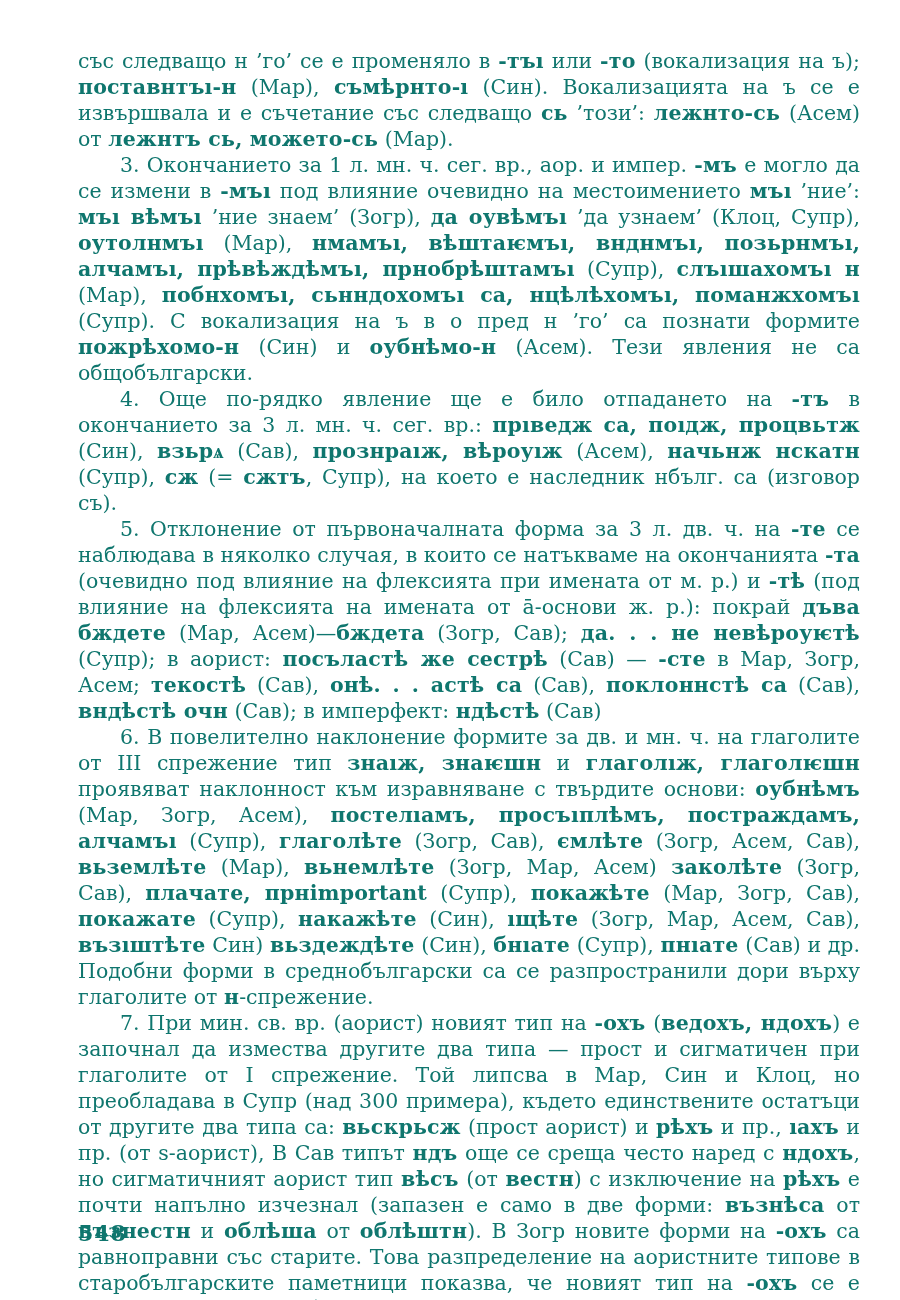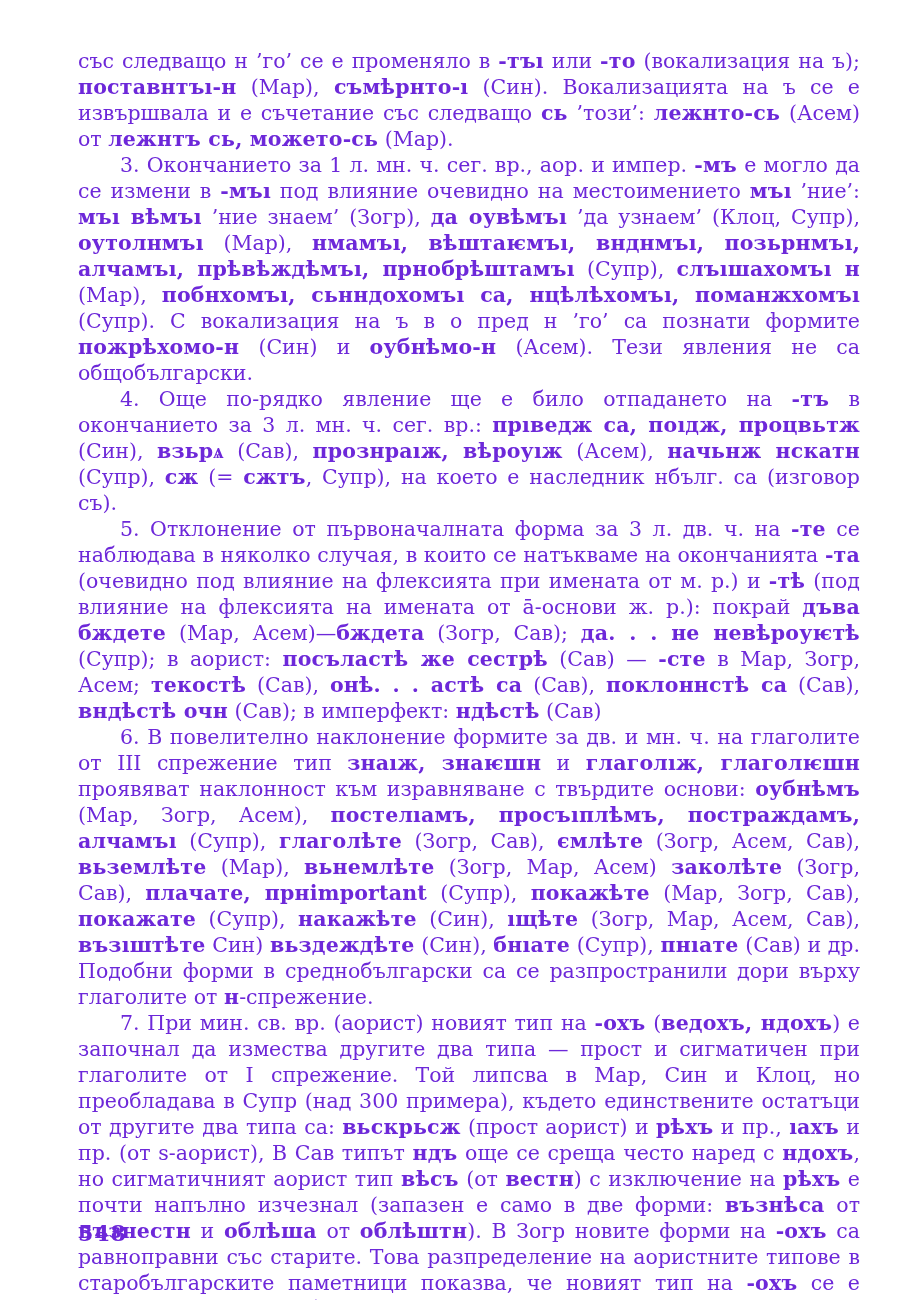--- a/index.html
+++ b/index.html
@@ -5,21 +5,21 @@
   html, body {
     margin: 0;
     padding: 0;
     background: #ffffff;
   }
   #page {
     position: relative;
     width: 900px;
     height: 1300px;
     background: #ffffff;
-    color: #6d28d9;
+    color: #0f766e;
     overflow: hidden;
     font-family: "DejaVu Serif", "Liberation Serif", serif;
   }
   #text-block {
     position: absolute;
     left: 78px;
     top: 48px;
     width: 782px;
     font-size: 20.5px;
     line-height: 26px;

